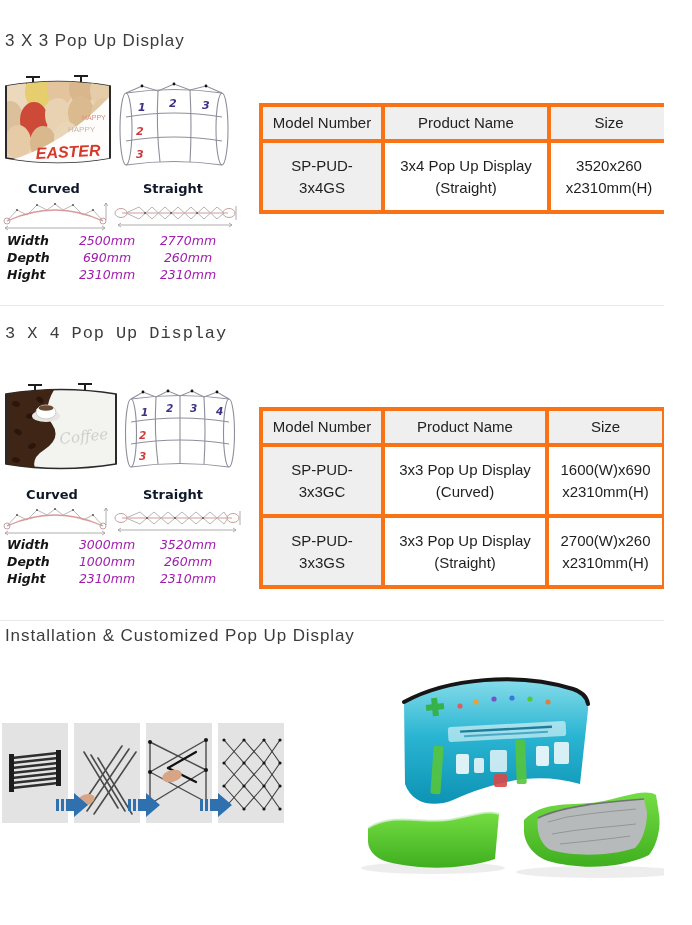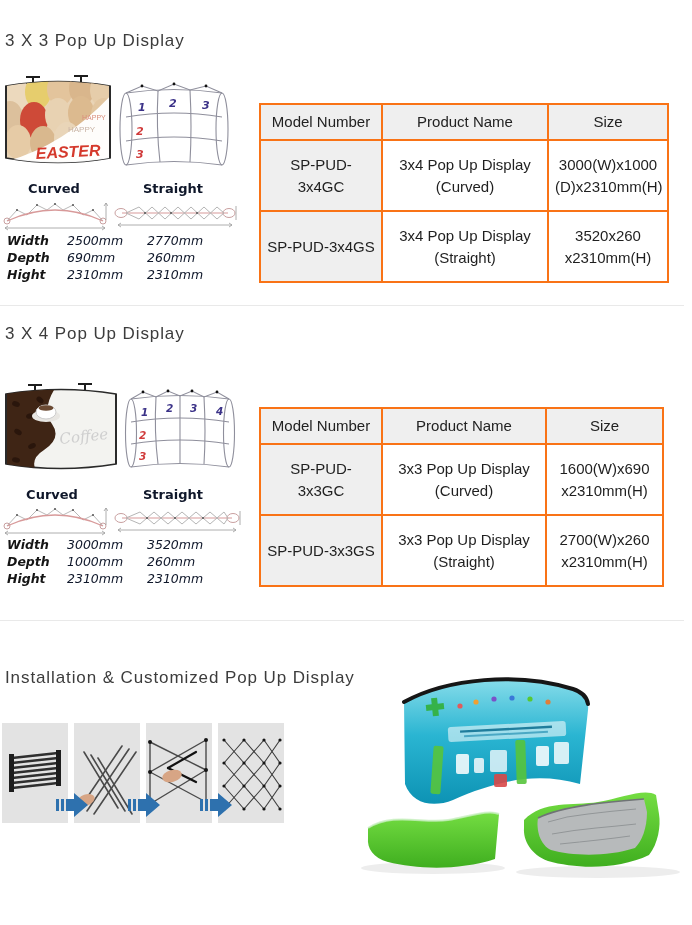--- a/index.html
+++ b/index.html
@@ -1,41 +1,41 @@
 <!DOCTYPE html>
 <html><head>
 <meta charset="utf-8">
 <style>
   html,body{margin:0;padding:0;background:#ffffff;}
   .page{position:relative;width:664px;height:925px;background:#ffffff;overflow:hidden;
-        font-family:"Liberation Sans",sans-serif;padding-left:20px;}
+        font-family:"Liberation Sans",sans-serif;}
   .page *{box-sizing:border-box;}
 
   .sec-heading{position:absolute;margin:0;font-size:17px;font-weight:400;color:#3c3c3c;
                letter-spacing:0.9px;}
   #h-3x3{left:5px;top:31px;}
-  #h-3x4{left:5px;top:324px;}
-  #h-inst{left:5px;top:668px;}
+  #h-3x4{left:5px;top:324px;font-family:Liberation Mono, monospace;}
+  #h-inst{left:5px;top:626px;}
 
   .divider{position:absolute;left:0;width:692px;height:1px;background:#e9e9e9;}
   #div1{top:305px;}
   #div2{top:620px;}
 
   .imgbox{position:absolute;}
   .disp-label{position:absolute;text-align:center;font-family:"DejaVu Sans",sans-serif;
               font-size:13px;font-weight:bold;color:#0f172a;}
 
   .specs{position:absolute;font-family:"DejaVu Sans",sans-serif;font-size:12.5px;line-height:17px;}
   .specs .row{display:grid;grid-template-columns:60px 80px 82px;font-style:italic;}
   .specs .lab{font-weight:bold;color:#151515;}
-  .specs .val{color:#0f172a;text-align:left;}
+  .specs .val{color:#a21caf;text-align:center;}
 
   .ptable{position:absolute;border-collapse:collapse;table-layout:fixed;
           font-size:15px;color:#1f1f1f;text-align:center;background:#fff;}
-  .ptable th,.ptable td{border:2px solid #f97316;font-weight:400;padding:2px 6px;line-height:1.45;}
+  .ptable th,.ptable td{border:4px solid #f97316;font-weight:400;padding:2px 6px;line-height:1.45;}
   .ptable th{background:#efefef;height:36px;color:#222;}
   .ptable td{height:71px;}
   .ptable td.model{background:#efefef;}
 
   .footer{position:absolute;left:5px;top:887px;font-size:14px;color:#8b8b8b;white-space:nowrap;}
   .footer .star{color:#f09f2e;padding-right:1px;}
   .footer .phone{color:#4e4e4e;}
   .footer .email{color:#2b2b2b;}
 
   svg{display:block;}
@@ -182,25 +182,20 @@
         <col style="width:120px">
       </colgroup>
     <thead>
       <tr>
         <th>Model Number</th>
         <th>Product Name</th>
         <th>Size</th>
       </tr>
     </thead>
     <tbody>
-      <tr>
-        <td class="model">SP-PUD-3x4GC</td>
-        <td>3x4 Pop Up Display (Curved)</td>
-        <td>3000(W)x1000 (D)x2310mm(H)</td>
-      </tr>
       <tr>
         <td class="model">SP-PUD-3x4GS</td>
         <td>3x4 Pop Up Display (Straight)</td>
         <td>3520x260 x2310mm(H)</td>
       </tr>
     </tbody>
   </table>
 
   <div class="divider" id="div1"></div>
 

